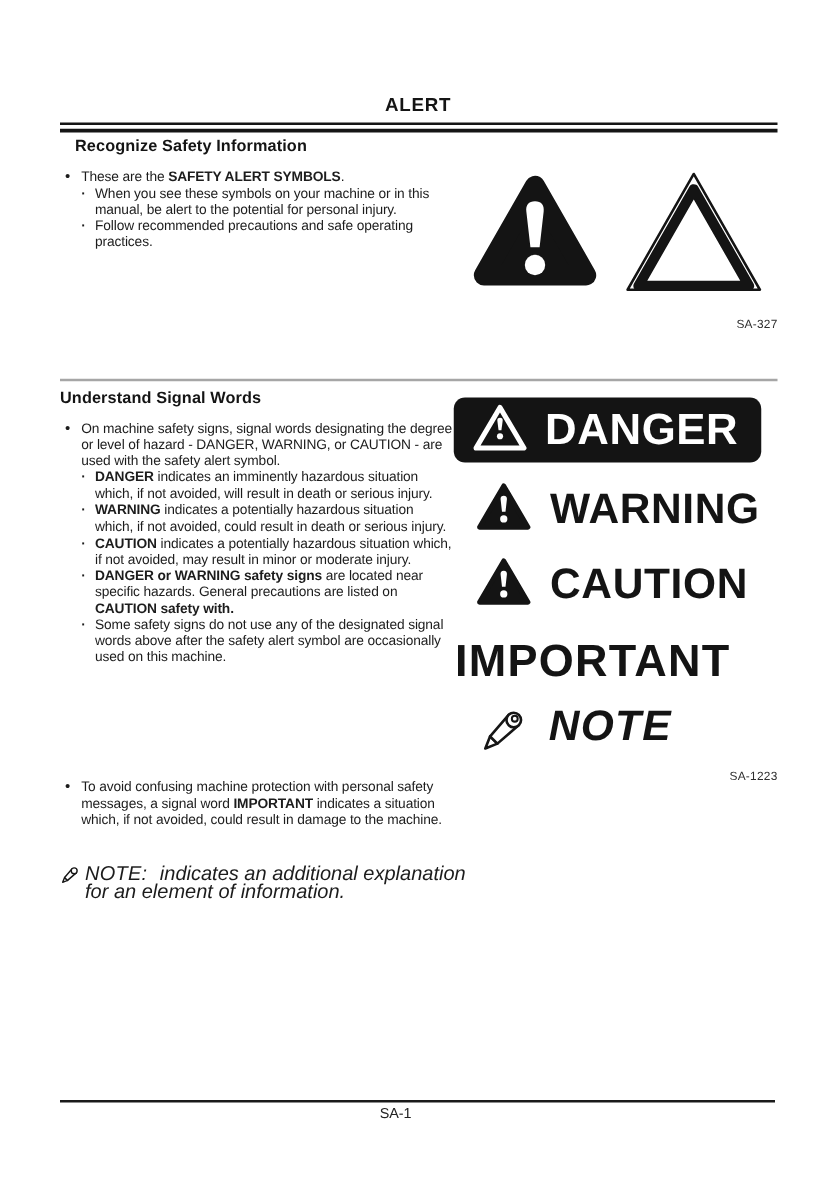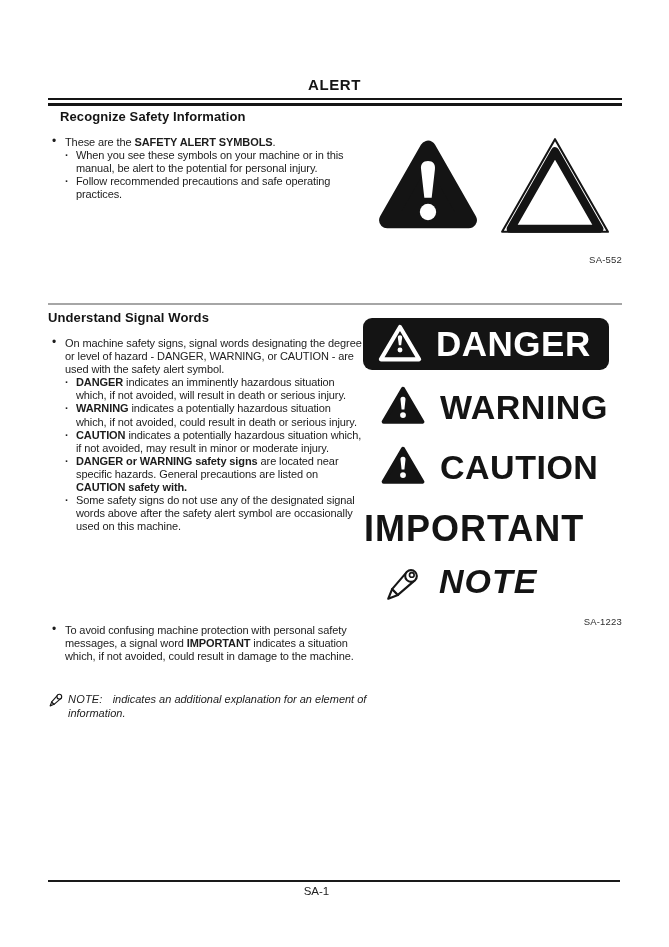--- a/index.html
+++ b/index.html
@@ -37,21 +37,21 @@
   .tc-important { top:624px; }
   .bullet { position:relative; padding-left:13px; }
   .bullet::before { content:"\2022"; position:absolute; left:0; top:-1px; font-size:12px; }
   .sub { position:relative; padding-left:11px; margin-left:13px; }
   .sub::before { content:"\00b7"; position:absolute; left:0; top:0; font-weight:bold; }
   .textcol p { margin:0; }
   .b { font-weight:bold; }
   
   .note-para {
     position:absolute; left:48px; top:693px; width:330px;
-    font-size:11px; line-height:13.5px; font-style:italic; color:#1c1c1c;
+    font-size:16px; line-height:13.5px; font-style:italic; color:#1c1c1c;
   }
   .note-para .pencil { position:absolute; left:0; top:-2px; }
   .note-para .note-body { display:block; margin-left:20px; }
   .note-para .note-label { letter-spacing:0.2px; padding-right:10px; font-style:italic; }
   
   .fig-alert-filled { position:absolute; left:377px; top:136px; }
   .fig-alert-outline { position:absolute; left:498px; top:135px; }
   .fig-label {
     position:absolute; left:48px; width:574px; text-align:right;
     font-size:9.5px; color:#2e2e2e; letter-spacing:0.2px;
@@ -110,21 +110,21 @@
       <path d="M50 22 C45 22 42.6 25.2 43.2 30 L46.4 58 L53.6 58 L56.8 30 C57.4 25.2 55 22 50 22 Z" fill="#ffffff"></path>
       <circle cx="50" cy="72" r="8" fill="#ffffff"></circle>
     </svg>
   </div>
   <div class="fig-alert-outline">
     <svg width="114" height="102" viewBox="0 0 112 100">
       <path d="M56 4 L108 95 L4 95 Z" fill="none" stroke="#141414" stroke-width="2" stroke-linejoin="round"></path>
       <path d="M56 16 L99.5 92 L12.5 92 Z" fill="none" stroke="#141414" stroke-width="8" stroke-linejoin="round"></path>
     </svg>
   </div>
-  <div class="fig-label fl-688">SA-552</div>
+  <div class="fig-label fl-688">SA-327</div>
 
   <div class="gray-divider"></div>
 
   <div class="sec-heading h-signal">Understand Signal Words</div>
 
   <div class="textcol tc-signal">
     <div class="bullet">
       <p>On machine safety signs, signal words designating the degree or level of hazard - DANGER, WARNING, or CAUTION - are used with the safety alert symbol.</p>
     </div>
     <div class="sub">

